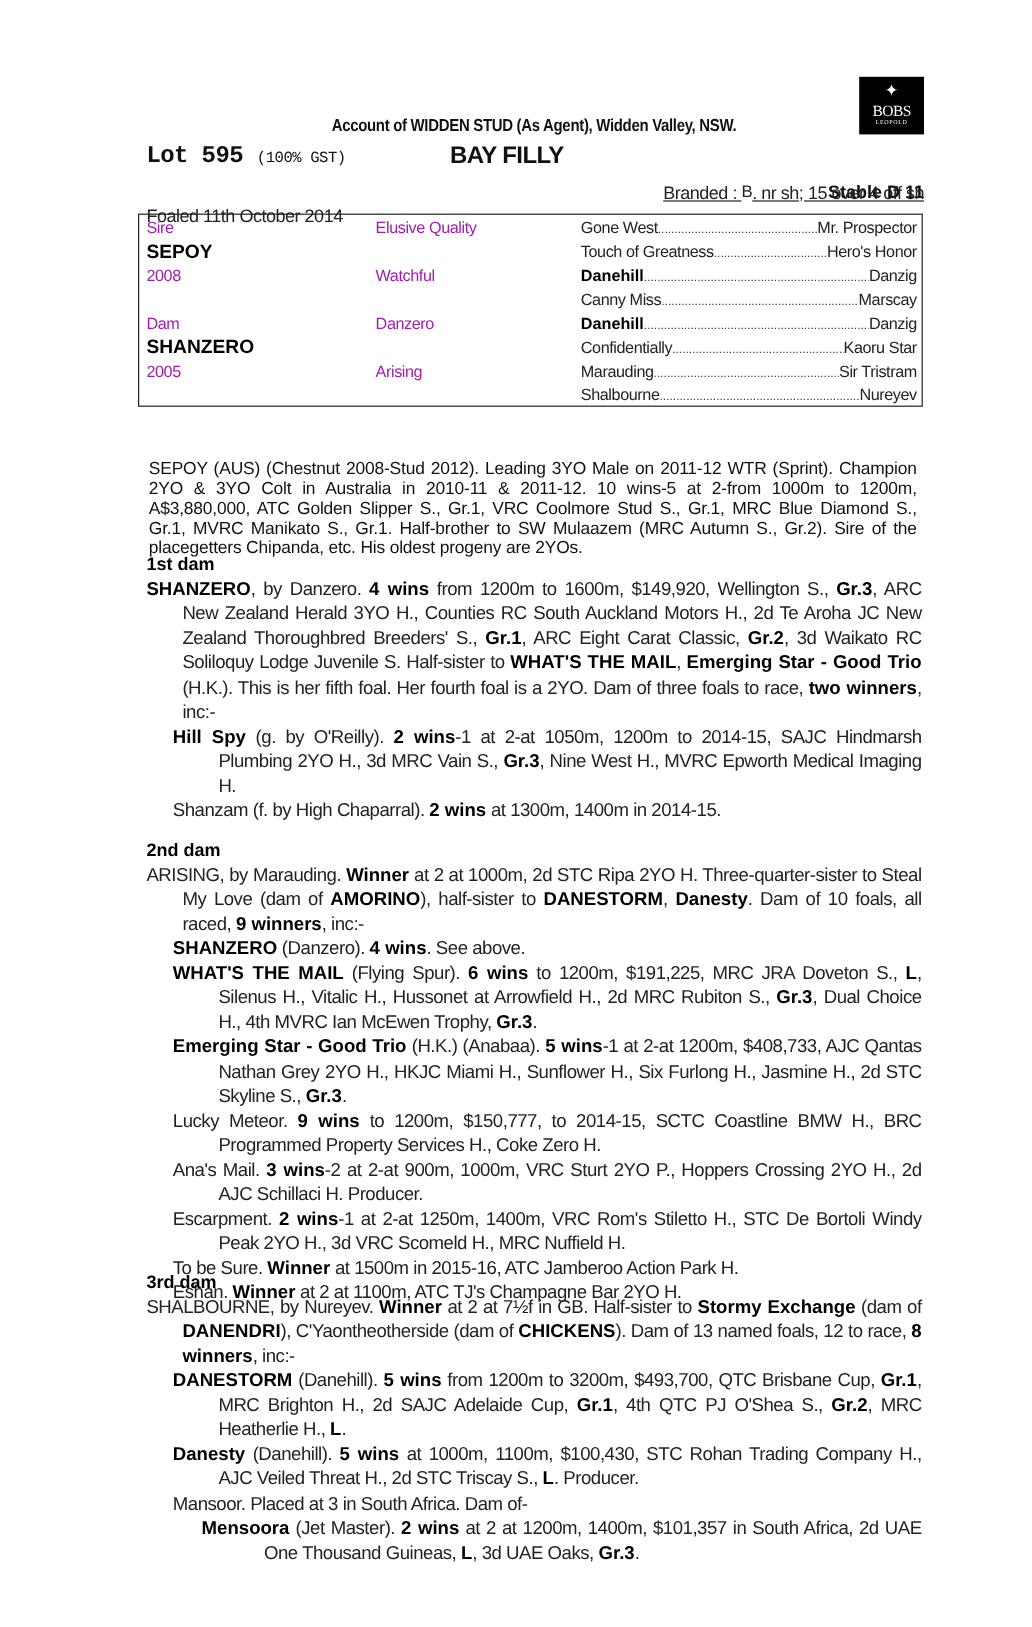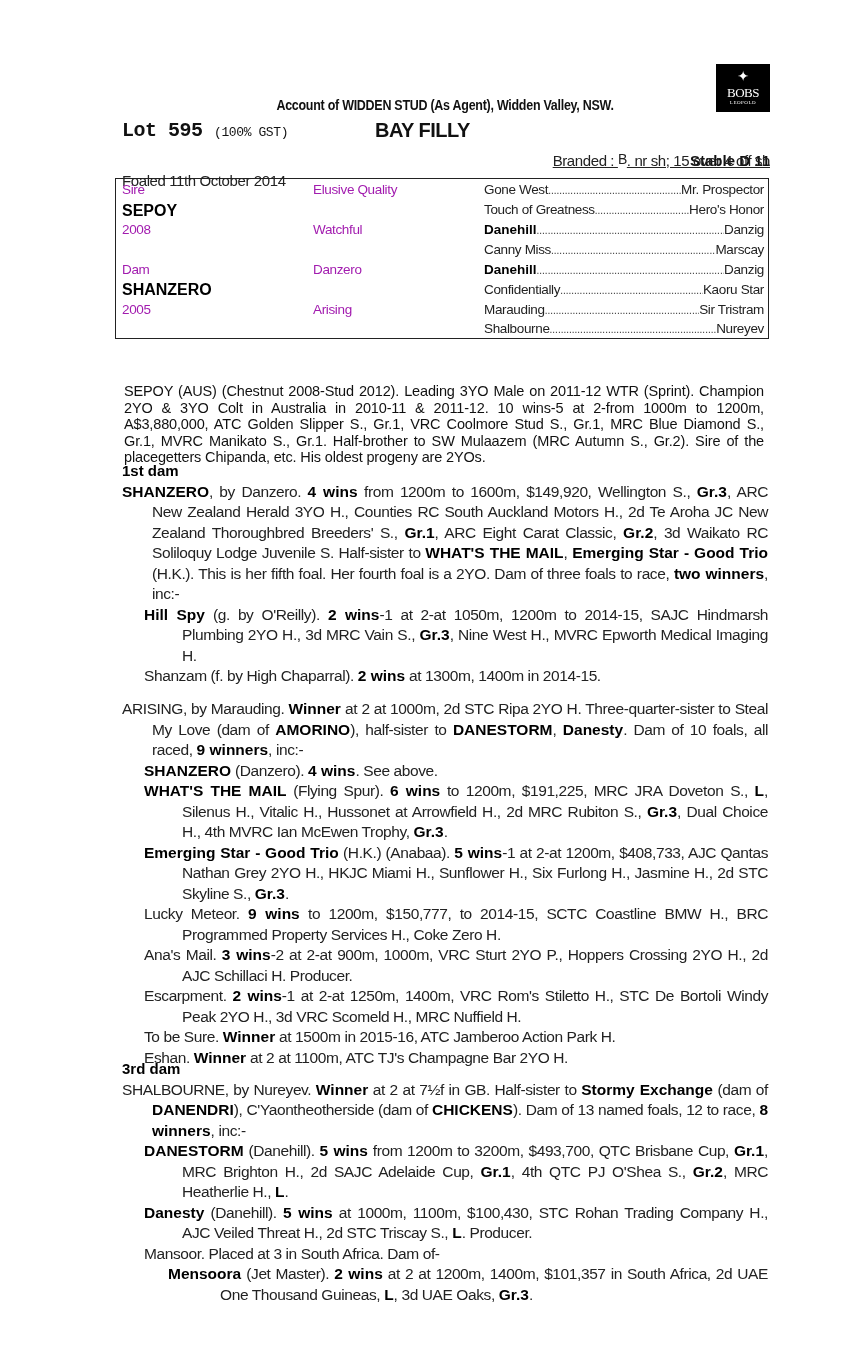--- a/index.html
+++ b/index.html
@@ -122,20 +122,21 @@
 <div class="section" style="top:461px">
   <div class="sec-title">1st dam</div>
   <div class="entries">
       <div class="p p0"><span class="b">SHANZERO</span><span>, by Danzero. </span><span class="b">4 wins</span><span> from 1200m to 1600m, $149,920, Wellington S., </span><span class="b">Gr.3</span><span>, ARC New Zealand Herald 3YO H., Counties RC South Auckland Motors H., 2d Te Aroha JC New Zealand Thoroughbred Breeders' S., </span><span class="b">Gr.1</span><span>, ARC Eight Carat Classic, </span><span class="b">Gr.2</span><span>, 3d Waikato RC Soliloquy Lodge Juvenile S. Half-sister to </span><span class="b">WHAT'S THE MAIL</span><span>, </span><span class="b">Emerging Star - Good Trio</span><span> (H.K.). This is her fifth foal. Her fourth foal is a 2YO. Dam of three foals to race, </span><span class="b">two winners</span><span>, inc:-</span></div>
       <div class="p p1"><span class="b">Hill Spy</span><span> (g. by O'Reilly). </span><span class="b">2 wins</span><span>-1 at 2-at 1050m, 1200m to 2014-15, SAJC Hindmarsh Plumbing 2YO H., 3d MRC Vain S., </span><span class="b">Gr.3</span><span>, Nine West H., MVRC Epworth Medical Imaging H.</span></div>
       <div class="p p1"><span>Shanzam (f. by High Chaparral). </span><span class="b">2 wins</span><span> at 1300m, 1400m in 2014-15.</span></div>
     </div>
 </div>
 
 <div class="section" style="top:699px">
+  <div class="sec-title">2nd dam</div>
   <div class="entries">
       <div class="p p0"><span>ARISING, by Marauding. </span><span class="b">Winner</span><span> at 2 at 1000m, 2d STC Ripa 2YO H. Three-quarter-sister to Steal My Love (dam of </span><span class="b">AMORINO</span><span>), half-sister to </span><span class="b">DANESTORM</span><span>, </span><span class="b">Danesty</span><span>. Dam of 10 foals, all raced, </span><span class="b">9 winners</span><span>, inc:-</span></div>
       <div class="p p1"><span class="b">SHANZERO</span><span> (Danzero). </span><span class="b">4 wins</span><span>. See above.</span></div>
       <div class="p p1"><span class="b">WHAT'S THE MAIL</span><span> (Flying Spur). </span><span class="b">6 wins</span><span> to 1200m, $191,225, MRC JRA Doveton S., </span><span class="b">L</span><span>, Silenus H., Vitalic H., Hussonet at Arrowfield H., 2d MRC Rubiton S., </span><span class="b">Gr.3</span><span>, Dual Choice H., 4th MVRC Ian McEwen Trophy, </span><span class="b">Gr.3</span><span>.</span></div>
       <div class="p p1"><span class="b">Emerging Star - Good Trio</span><span> (H.K.) (Anabaa). </span><span class="b">5 wins</span><span>-1 at 2-at 1200m, $408,733, AJC Qantas Nathan Grey 2YO H., HKJC Miami H., Sunflower H., Six Furlong H., Jasmine H., 2d STC Skyline S., </span><span class="b">Gr.3</span><span>.</span></div>
       <div class="p p1"><span>Lucky Meteor. </span><span class="b">9 wins</span><span> to 1200m, $150,777, to 2014-15, SCTC Coastline BMW H., BRC Programmed Property Services H., Coke Zero H.</span></div>
       <div class="p p1"><span>Ana's Mail. </span><span class="b">3 wins</span><span>-2 at 2-at 900m, 1000m, VRC Sturt 2YO P., Hoppers Crossing 2YO H., 2d AJC Schillaci H. Producer.</span></div>
       <div class="p p1"><span>Escarpment. </span><span class="b">2 wins</span><span>-1 at 2-at 1250m, 1400m, VRC Rom's Stiletto H., STC De Bortoli Windy Peak 2YO H., 3d VRC Scomeld H., MRC Nuffield H.</span></div>
       <div class="p p1"><span>To be Sure. </span><span class="b">Winner</span><span> at 1500m in 2015-16, ATC Jamberoo Action Park H.</span></div>
       <div class="p p1"><span>Eshan. </span><span class="b">Winner</span><span> at 2 at 1100m, ATC TJ's Champagne Bar 2YO H.</span></div>

